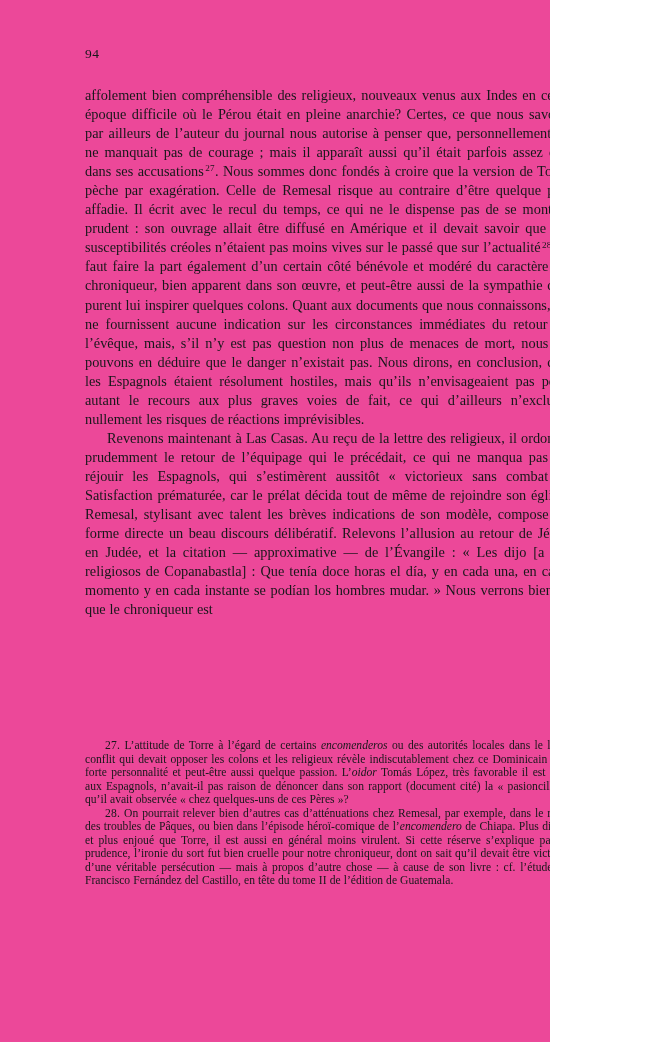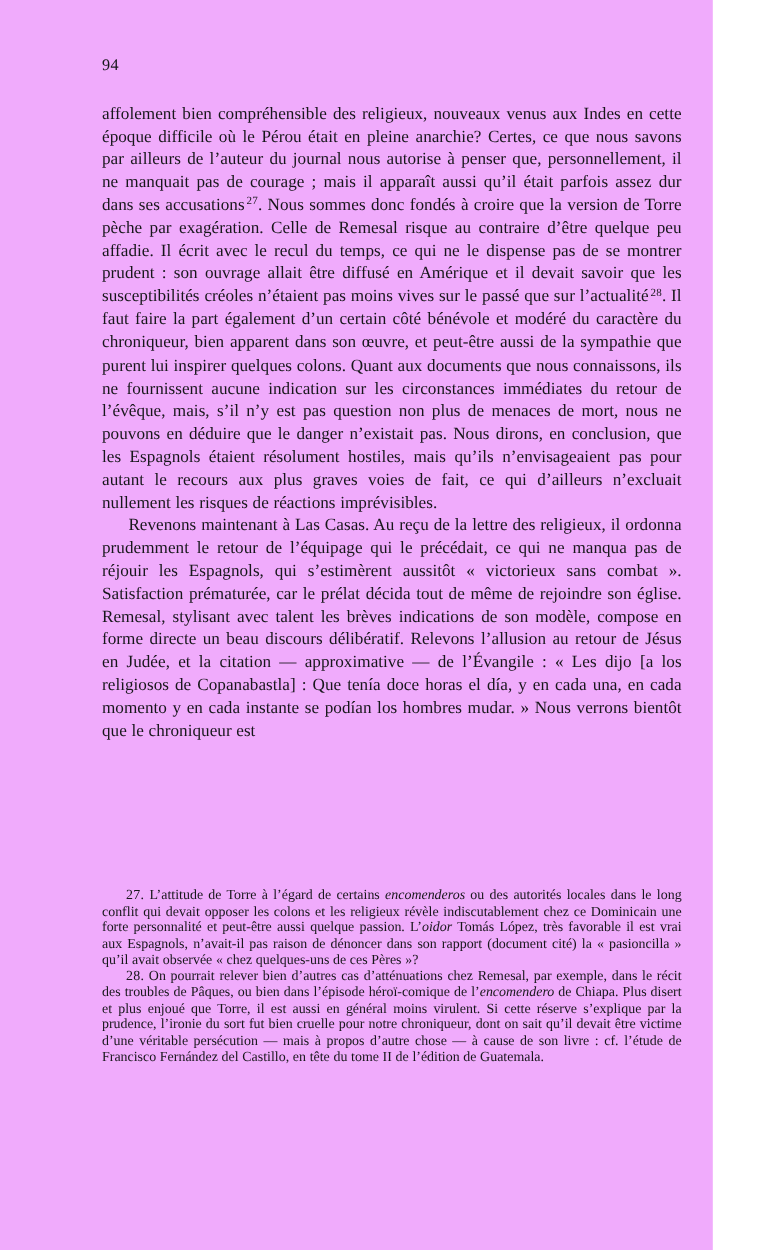--- a/index.html
+++ b/index.html
@@ -2,23 +2,23 @@
 <html><head>
 <meta charset="utf-8">
 <style>
   html, body {
     margin: 0;
     padding: 0;
     background: #ffffff;
   }
   .page {
     position: relative;
-    width: 594px;
+    width: 550px;
     height: 1042px;
-    background: #f0abfc;
+    background: #ec4899;
     overflow: hidden;
     font-family: "Liberation Serif", "DejaVu Serif", serif;
     color: #1a1a1a;
     -webkit-font-smoothing: none;
   }
   .folio {
     position: absolute;
     left: 85px;
     top: 46px;
     font-size: 13.5px;

